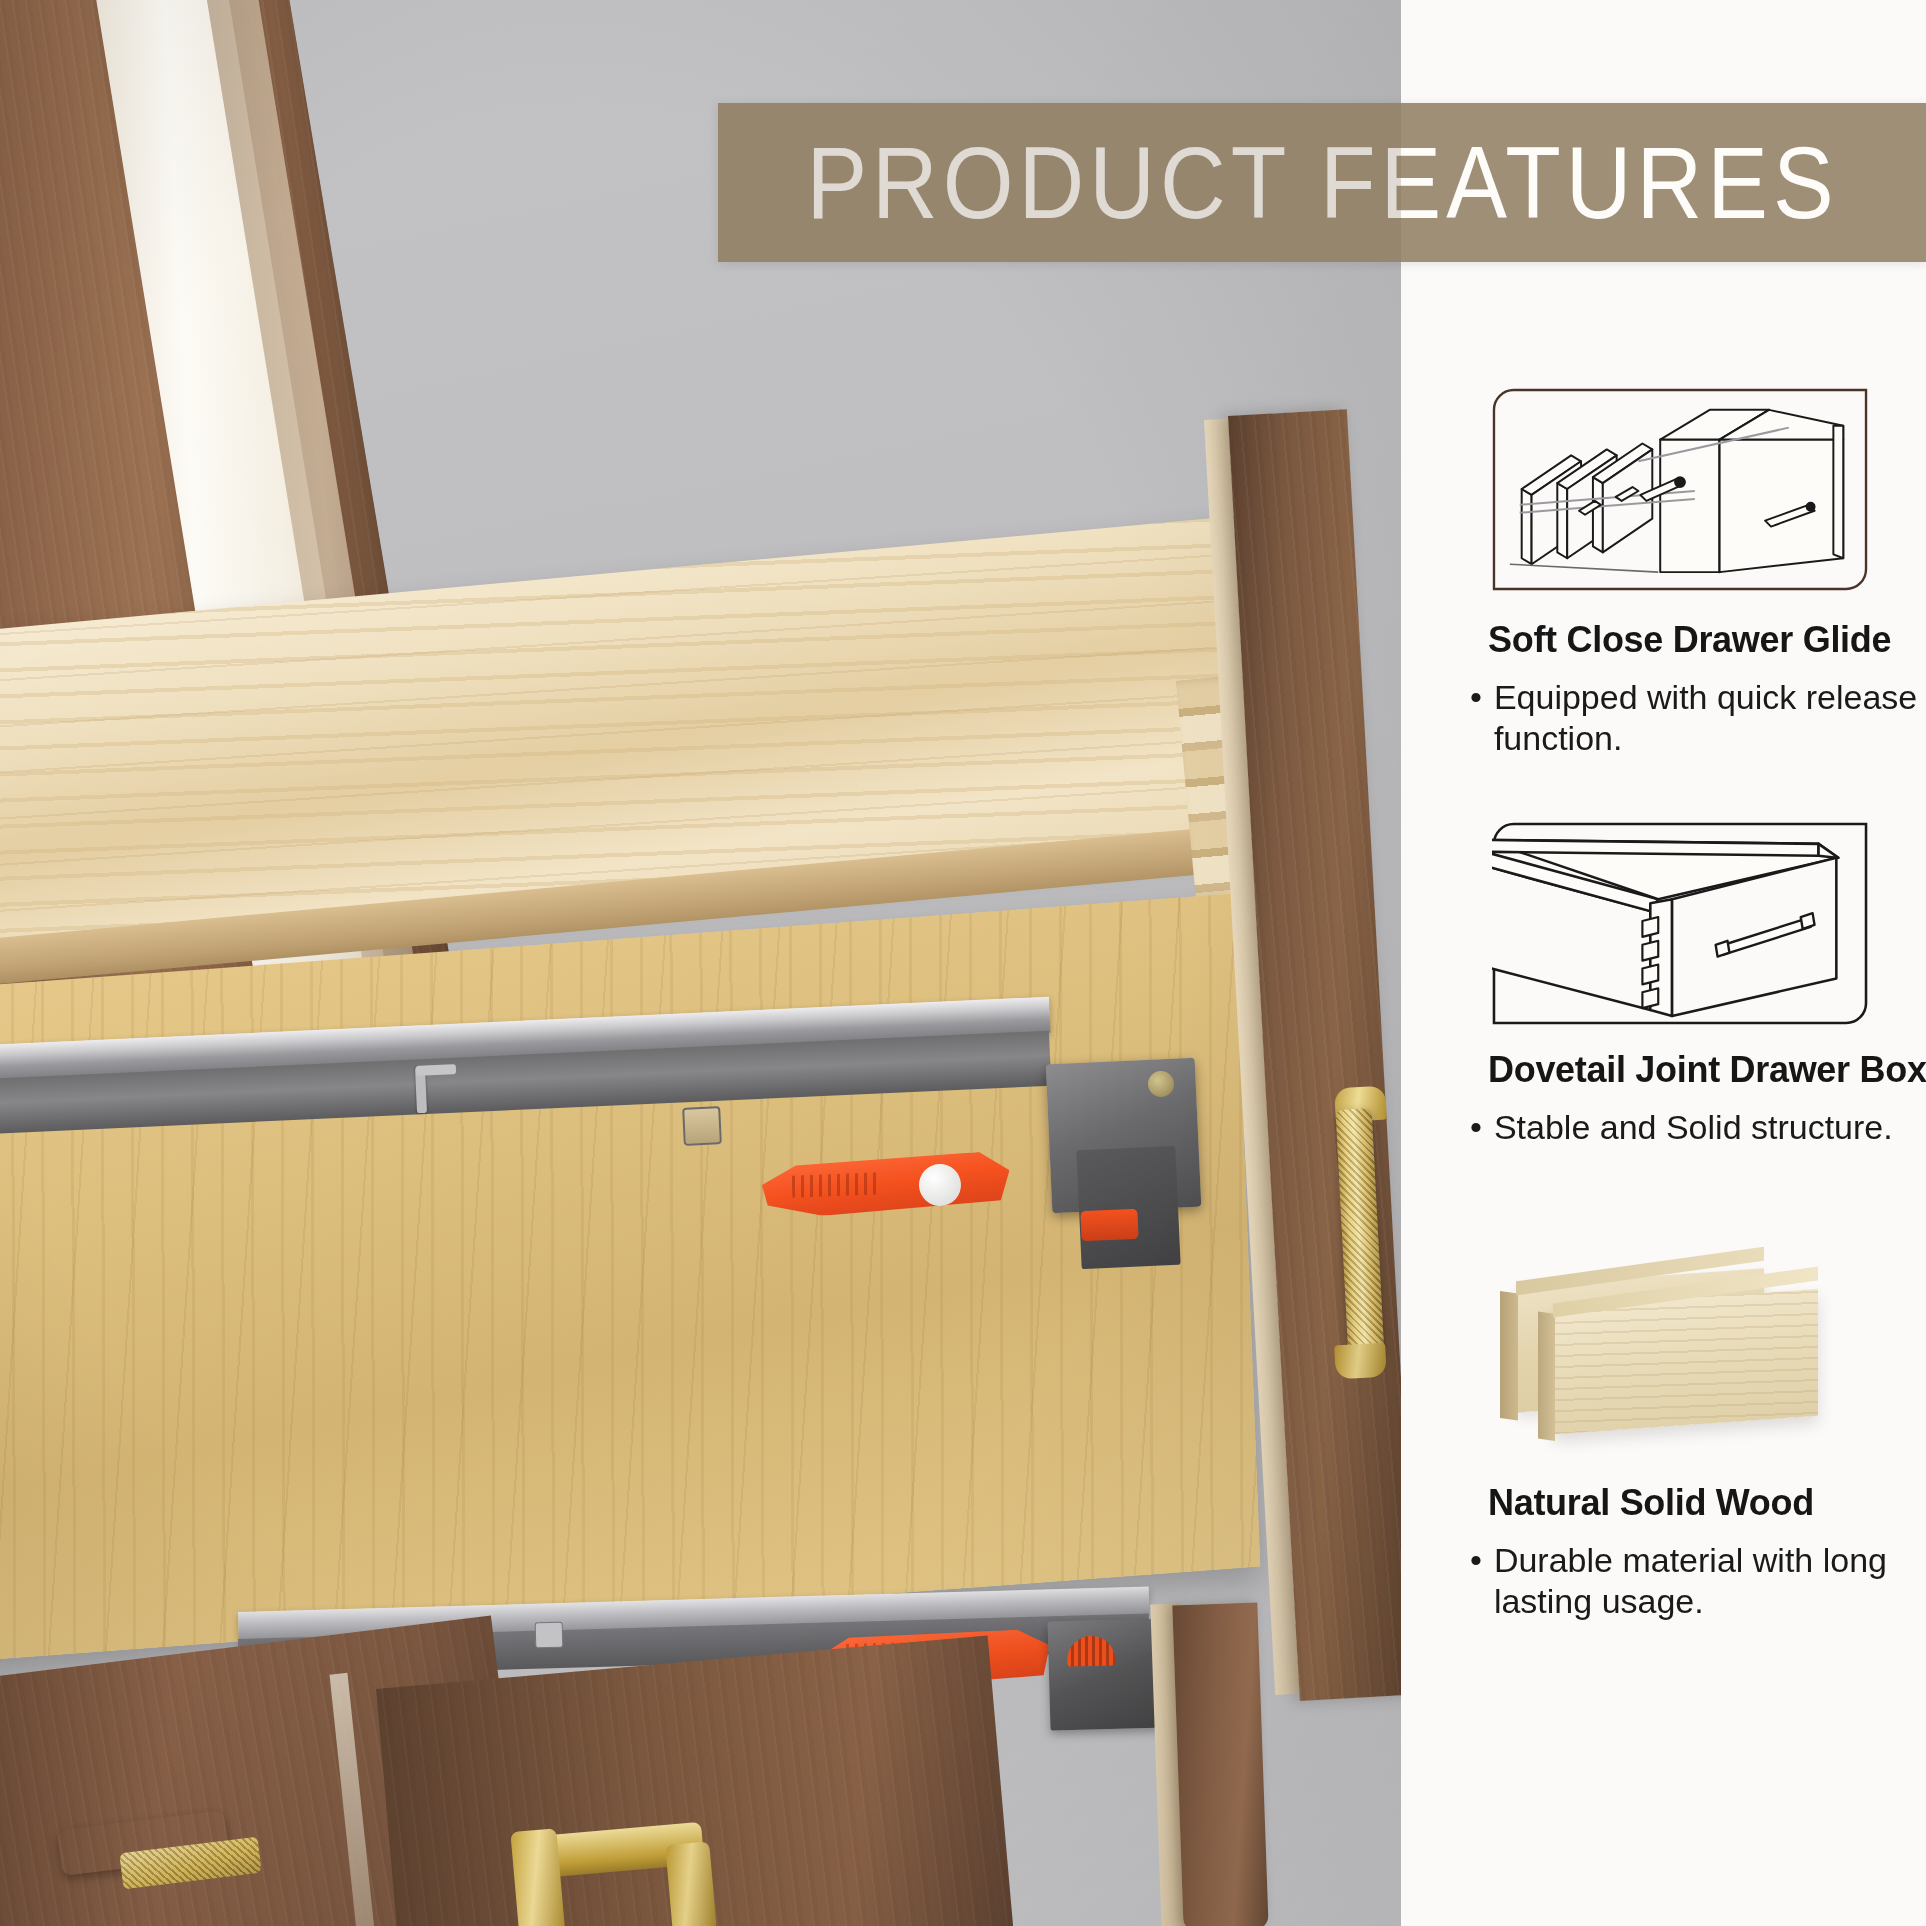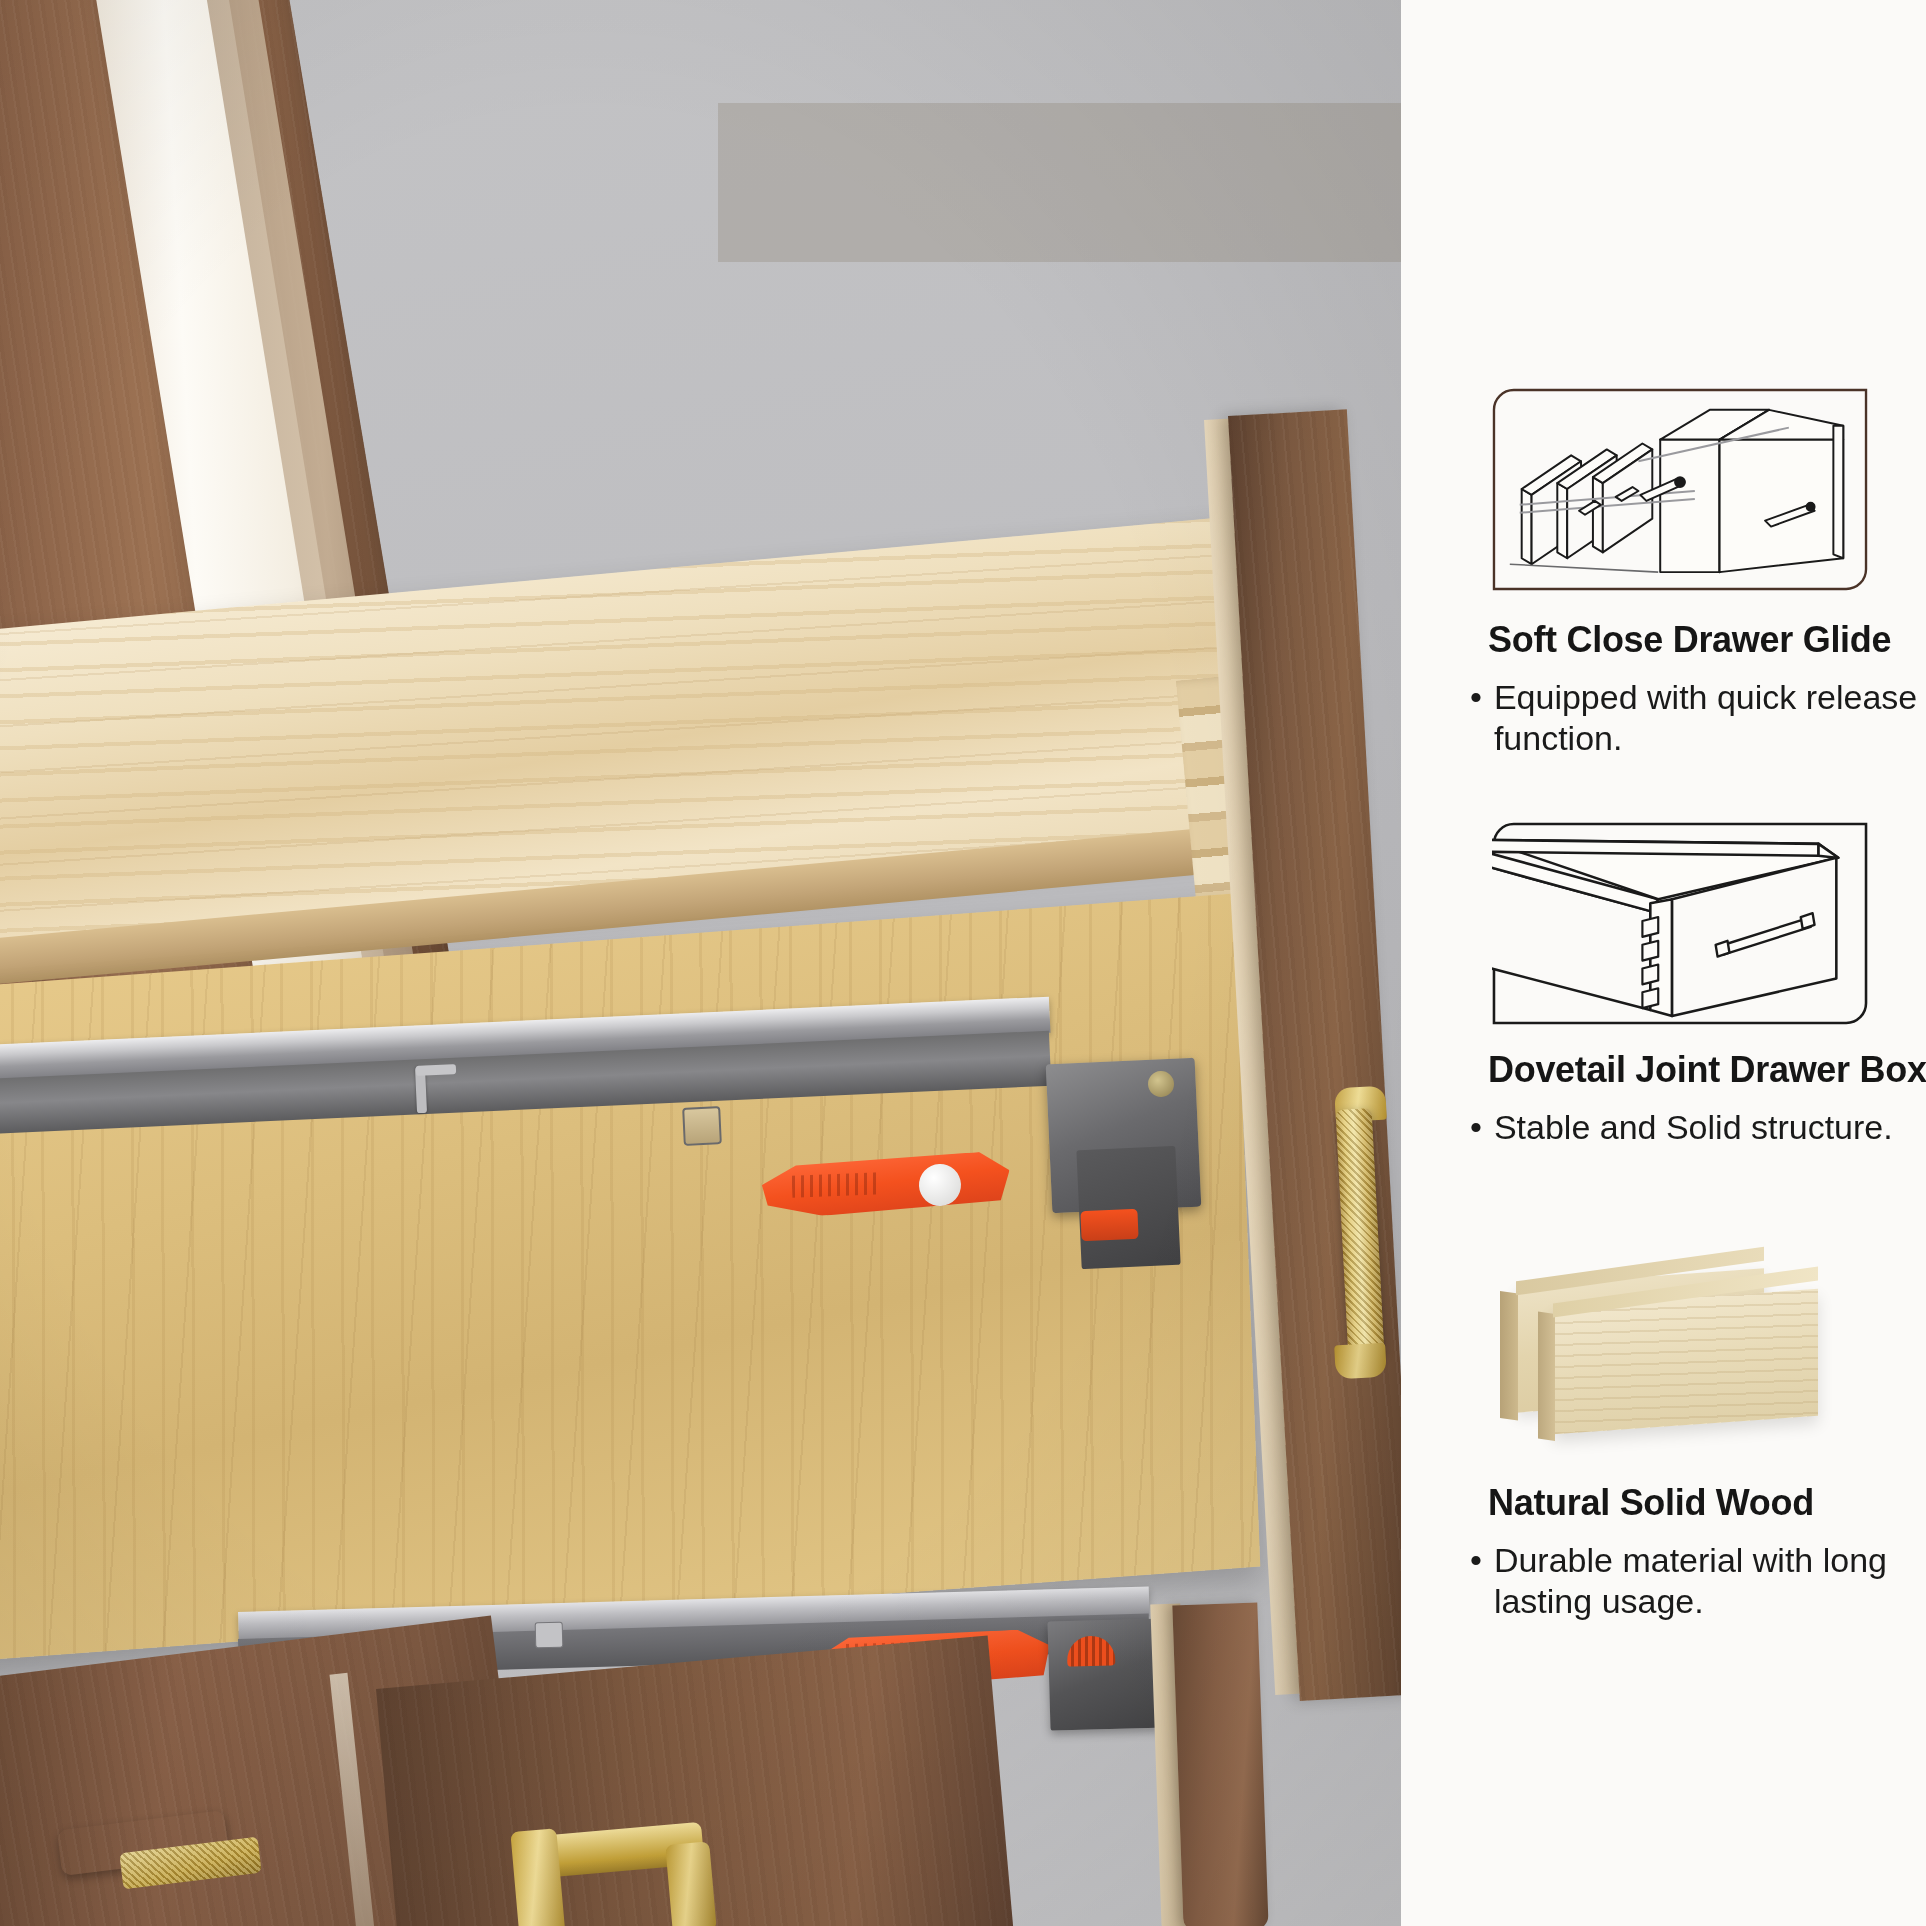--- a/index.html
+++ b/index.html
@@ -328,20 +328,23 @@
       </div>
     <div class="ph handle-b2b"></div>
     <div class="ph handle-b2"></div>
     <div class="ph handle-b2c"></div>
 
     <div class="photo-vig"></div>
   </div>
 
   <div class="panel"></div>
 
+  <div class="banner">
+    <h1>PRODUCT FEATURES</h1>
+  </div>
   <div class="banner-overlap"></div>
 
   <div class="feature f1">
     <div class="icon-frame">
       <svg viewBox="0 0 380 205" xmlns="http://www.w3.org/2000/svg">
         <path d="M2 22 A20 20 0 0 1 22 2 L378 2 L378 183 A20 20 0 0 1 358 203 L2 203 Z" fill="none" stroke="#4A3328" stroke-width="2.4"></path>
         <g fill="#FDFCF9" stroke="#1A1A1A" stroke-width="2" stroke-linejoin="round">
 
           <path d="M30 102 L30 172 L40 178 L40 108 Z"></path>
           <path d="M30 102 L80 68 L90 74 L40 108 Z"></path>

